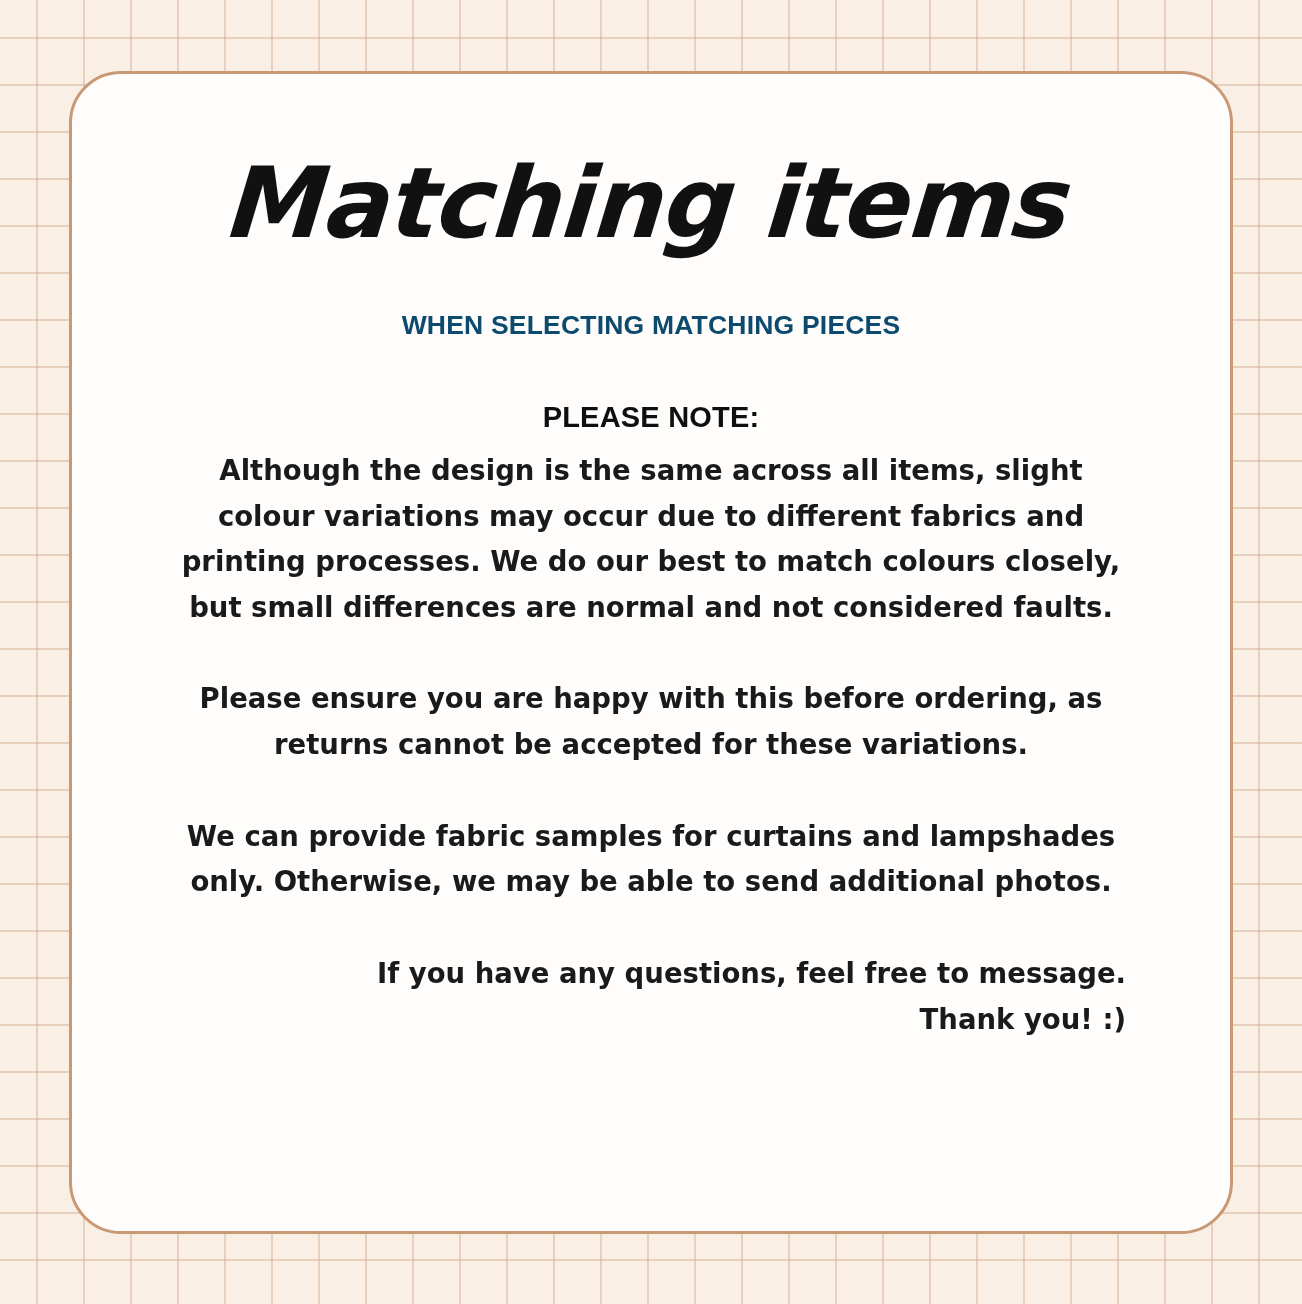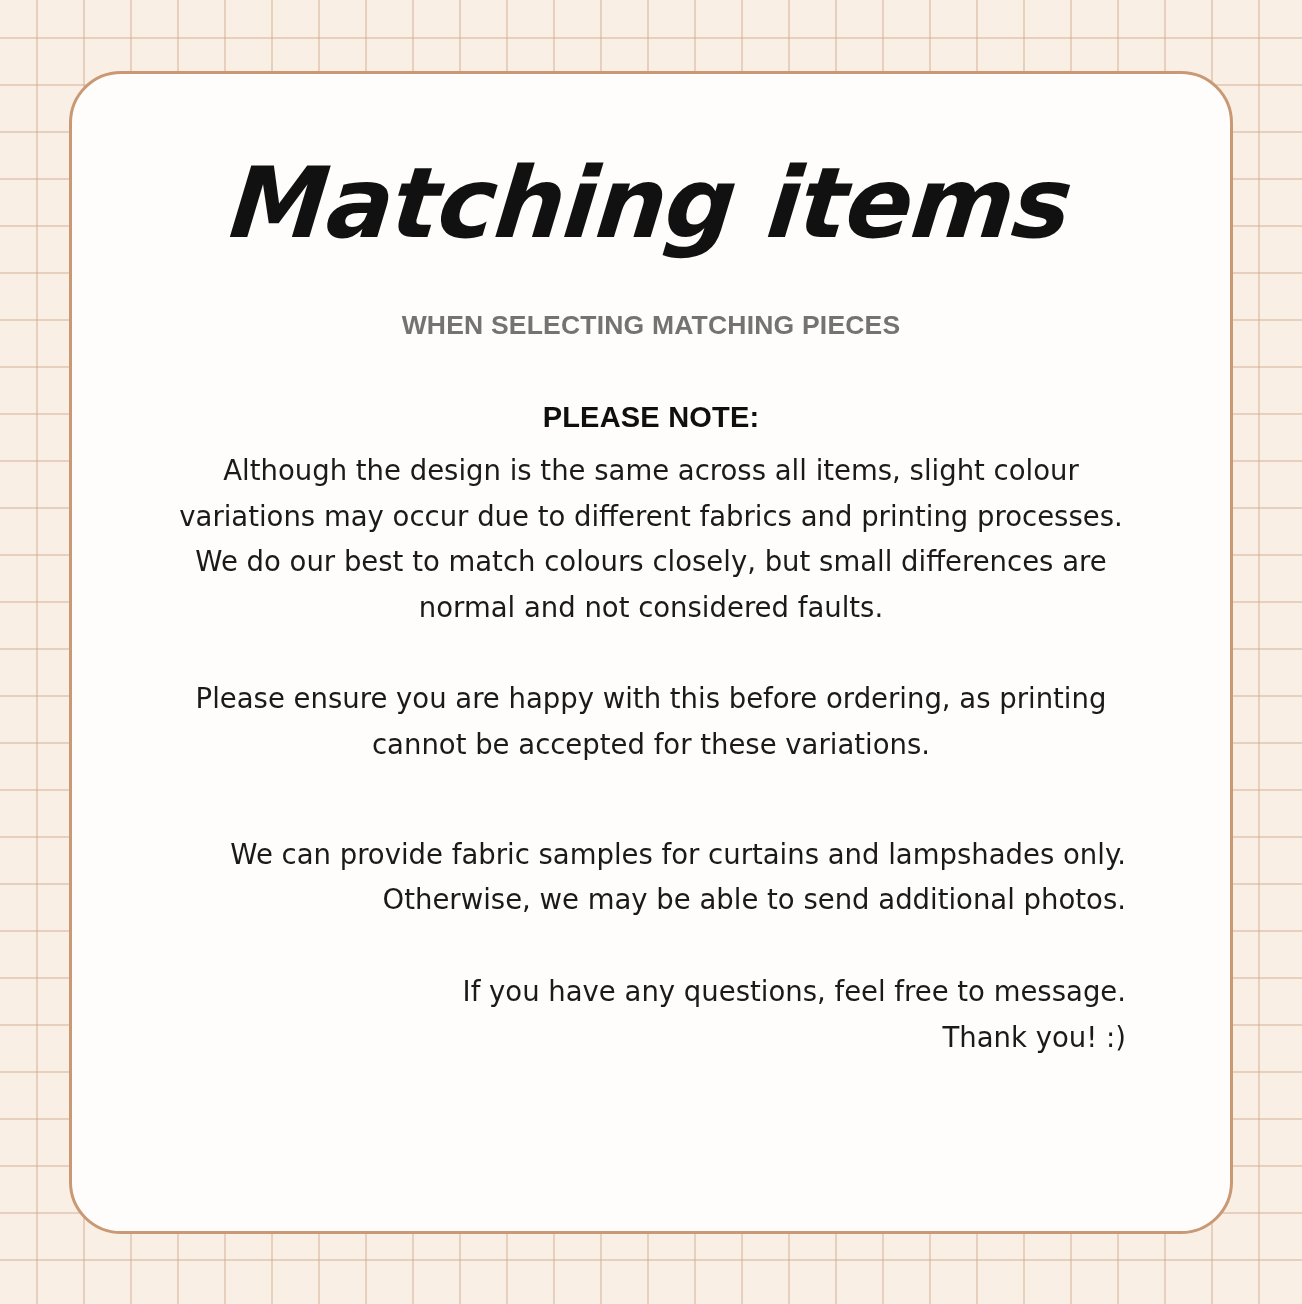--- a/index.html
+++ b/index.html
@@ -52,65 +52,65 @@
     letter-spacing: -1px;
     margin: 22px 0 0 0;
     transform: skewX(-6deg);
   }
 
   .subhead {
     font-family: "Liberation Sans", sans-serif;
     font-weight: bold;
     font-size: 26.5px;
     line-height: 1.62;
-    color: #737373;
+    color: #0c4a6e;
     letter-spacing: 0.2px;
     margin: 52px 0 0 0;
   }
 
   .note-label {
     font-family: "Liberation Sans", sans-serif;
     font-weight: bold;
     font-size: 29px;
     color: #0f0f0f;
     margin: 54px 0 0 0;
     letter-spacing: 0.2px;
   }
 
   .body-block {
     font-family: "DejaVu Sans", sans-serif;
     font-size: 27.5px;
     line-height: 1.66;
     color: #1a1a1a;
     margin: 14px auto 0 auto;
     max-width: 950px;
-    font-weight: 400;
+    font-weight: 700;
   }
 
   .body-block.gap-1 { margin-top: 46px; }
-  .body-block.gap-2 { margin-top: 64px; text-align: right; }
+  .body-block.gap-2 { margin-top: 46px; }
   .body-block.gap-3 { margin-top: 46px; }
 </style>
 </head>
 <body>
 
 <div class="page">
   <div class="card">
 
     <div class="title">Matching items</div>
 
     <div class="subhead">
       <div>WHEN SELECTING MATCHING PIECES</div>
     </div>
 
     <div class="note-label">PLEASE NOTE:</div>
 
     <div class="body-block">Although the design is the same across all items, slight colour variations may occur due to different fabrics and printing processes. We do our best to match colours closely, but small differences are normal and not considered faults.</div>
 
-    <div class="body-block gap-1">Please ensure you are happy with this before ordering, as printing cannot be accepted for these variations.</div>
+    <div class="body-block gap-1">Please ensure you are happy with this before ordering, as returns cannot be accepted for these variations.</div>
 
     <div class="body-block gap-2">We can provide fabric samples for curtains and lampshades only. Otherwise, we may be able to send additional photos.</div>
 
     <div class="body-block gap-3" style="white-space: pre-line; text-align: right;">If you have any questions, feel free to message.
 Thank you! :)</div>
 
   </div>
 </div>
 
 </body></html>

